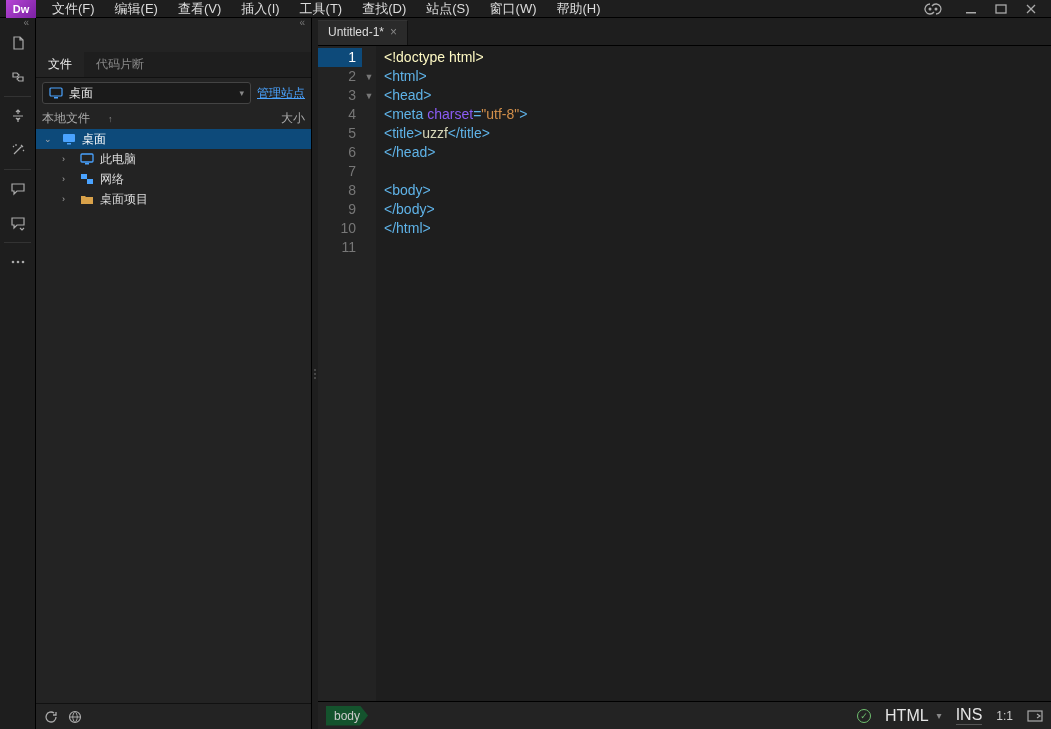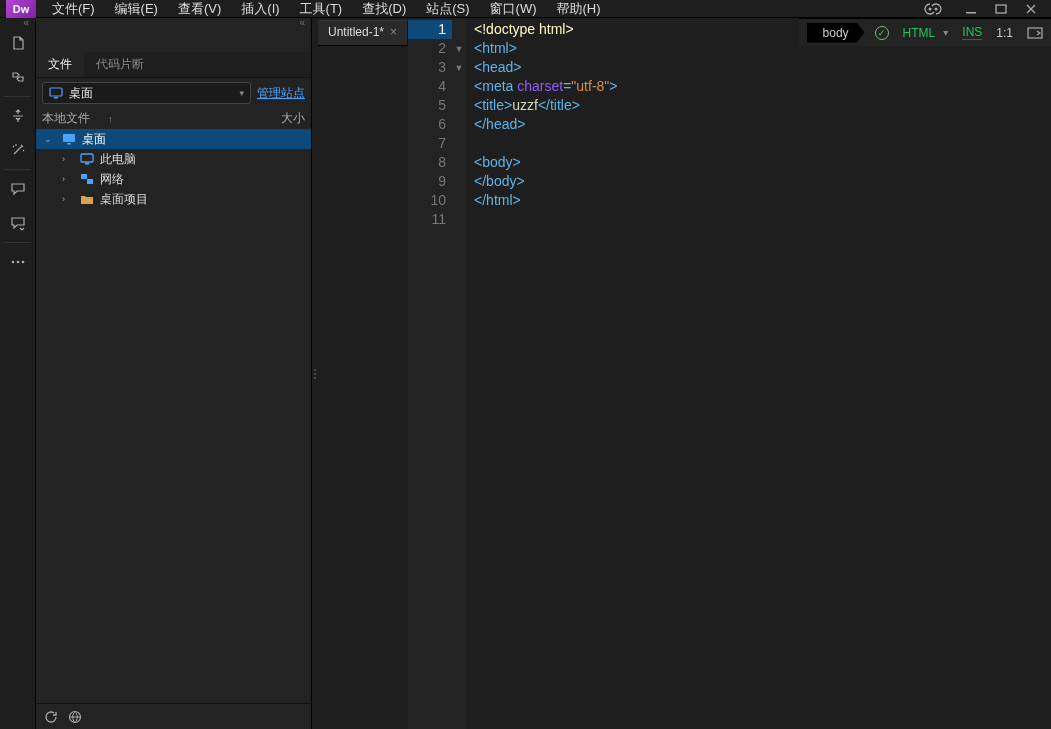--- a/index.html
+++ b/index.html
@@ -28,41 +28,41 @@
 .link-mgmt { color:#4aa3ff; cursor:pointer; font-size:12px; text-decoration:underline; }
 .panel-header { display:flex; padding:2px 6px; color:#aaa; font-size:12px;}
 .panel-header .col1 { flex:1; display:flex; align-items:center; gap:18px;}
 .tree { flex:1; overflow:auto; }
 .tree-row { display:flex; align-items:center; height:20px; padding-left:8px; cursor:pointer; color:#ddd; font-size:12px;}
 .tree-row.selected { background:#0d4a7a; color:#fff; }
 .tree-row .arrow { width:12px; color:#aaa; font-size:9px; }
 .tree-row .ficon { width:18px; height:14px; margin:0 4px; display:flex; align-items:center; justify-content:center; }
 .ficon-desktop { color:#4aa3ff; }
 .panel-status { height:26px; border-top:1px solid #111; display:flex; align-items:center; padding:0 8px; gap:10px; color:#aaa; }
-.editor-area { flex:1; display:flex; background:#1e1e1e; }
+.editor-area { flex:1; display:flex; flex-direction:column; background:#1e1e1e; }
 .file-tabs { height:28px; background:#1e1e1e; display:flex; align-items:flex-end; border-bottom:1px solid #000; }
 .file-tab { background:#2a2a2a; padding:4px 10px 6px; color:#ddd; display:flex; align-items:center; gap:6px; border-top:1px solid #333; border-right:1px solid #111; cursor:pointer; font-size:12px;}
 .file-tab .close { color:#888; cursor:pointer; }
 .editor-body { flex:1; display:flex; overflow:hidden; font-family:Consolas,monospace; font-size:14px; }
 .gutter { width:44px; background:#232323; text-align:right; color:#777; padding-top:2px; }
 .gline { height:19px; padding-right:6px; line-height:19px; }
 .gline.current { background:#0d4a7a; color:#fff; }
 .fold-col { width:14px; background:#232323; padding-top:2px; }
 .fold-col .fc { height:19px; display:flex; align-items:center; justify-content:center; color:#777; font-size:9px;}
 .code { flex:1; padding:2px 8px; line-height:19px; white-space:pre; color:#ccc; }
 .t-tag { color:#5fb3e8; }
 .t-attr { color:#8b5cf6; }
 .t-str { color:#d28f4a; }
 .t-txt { color:#d6d6b8; }
 .t-doctype { color:#fef9c3; }
 .status-bar { height:28px; background:#232323; border-top:1px solid #000; display:flex; align-items:center; padding:0 8px; gap:10px; }
-.breadcrumb { background:#000000; height:20px; display:flex; align-items:center; padding:0 16px; color:#ccc; clip-path: polygon(0 0, calc(100% - 8px) 0, 100% 50%, calc(100% - 8px) 100%, 0 100%); font-size:12px;}
+.breadcrumb { background:#14532d; height:20px; display:flex; align-items:center; padding:0 8px; color:#ccc; clip-path: polygon(0 0, calc(100% - 8px) 0, 100% 50%, calc(100% - 8px) 100%, 0 100%); font-size:12px;}
 .status-right { margin-left:auto; display:flex; align-items:center; gap:14px; }
 .status-ok { width:14px; height:14px; border:1.5px solid #6fbf6f; border-radius:50%; display:flex; align-items:center; justify-content:center; color:#6fbf6f; font-size:9px; }
-.status-sel { display:flex; align-items:center; gap:4px; cursor:pointer; color:#22c55e; font-size:12px;}
+.status-sel { display:flex; align-items:center; gap:4px; cursor:pointer; color:#e5e5e5; font-size:16px;}
 .triangle-down::after { content:"▾"; margin-left:4px; color:#888; font-size:10px;}
 .grab-bar { width:6px; display:flex; flex-direction:column; align-items:center; justify-content:center; gap:2px; color:#555; background:#1e1e1e;}
 .grab-bar span{height:2px;width:2px;background:#555;border-radius:50%;}
 svg { display:block; }
 </style>
 </head>
 <body>
 
 <div class="titlebar">
   <div class="logo">Dw</div>

